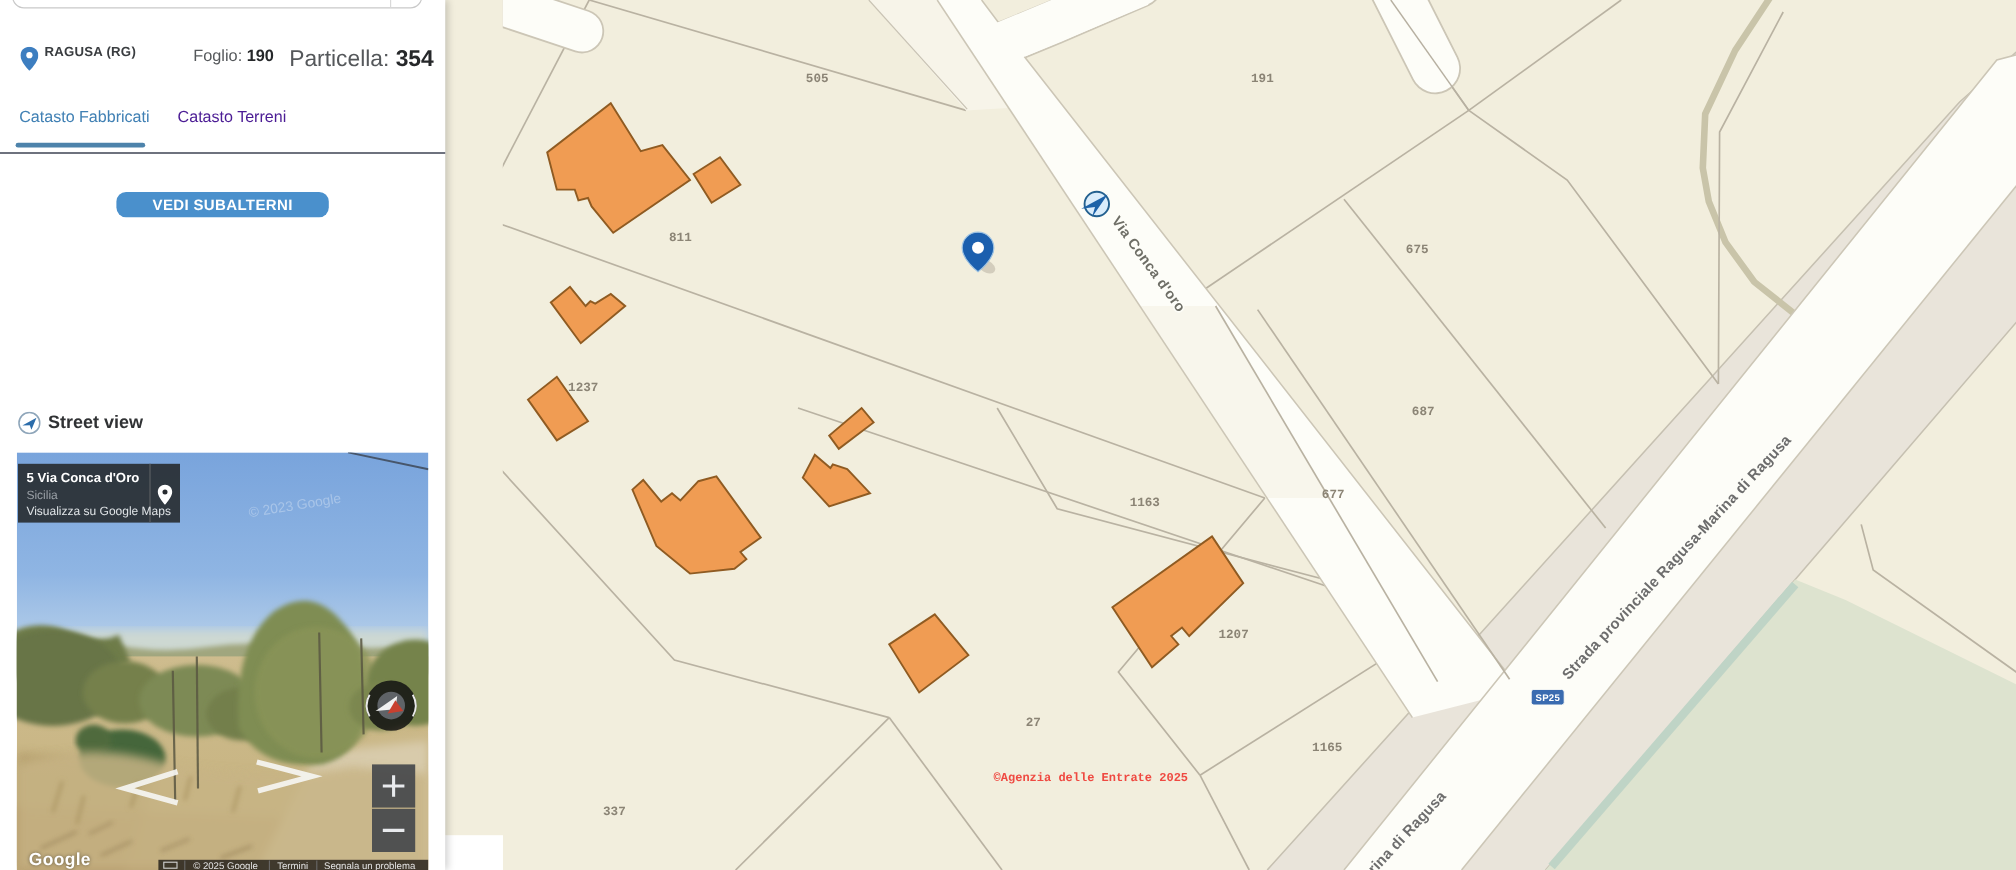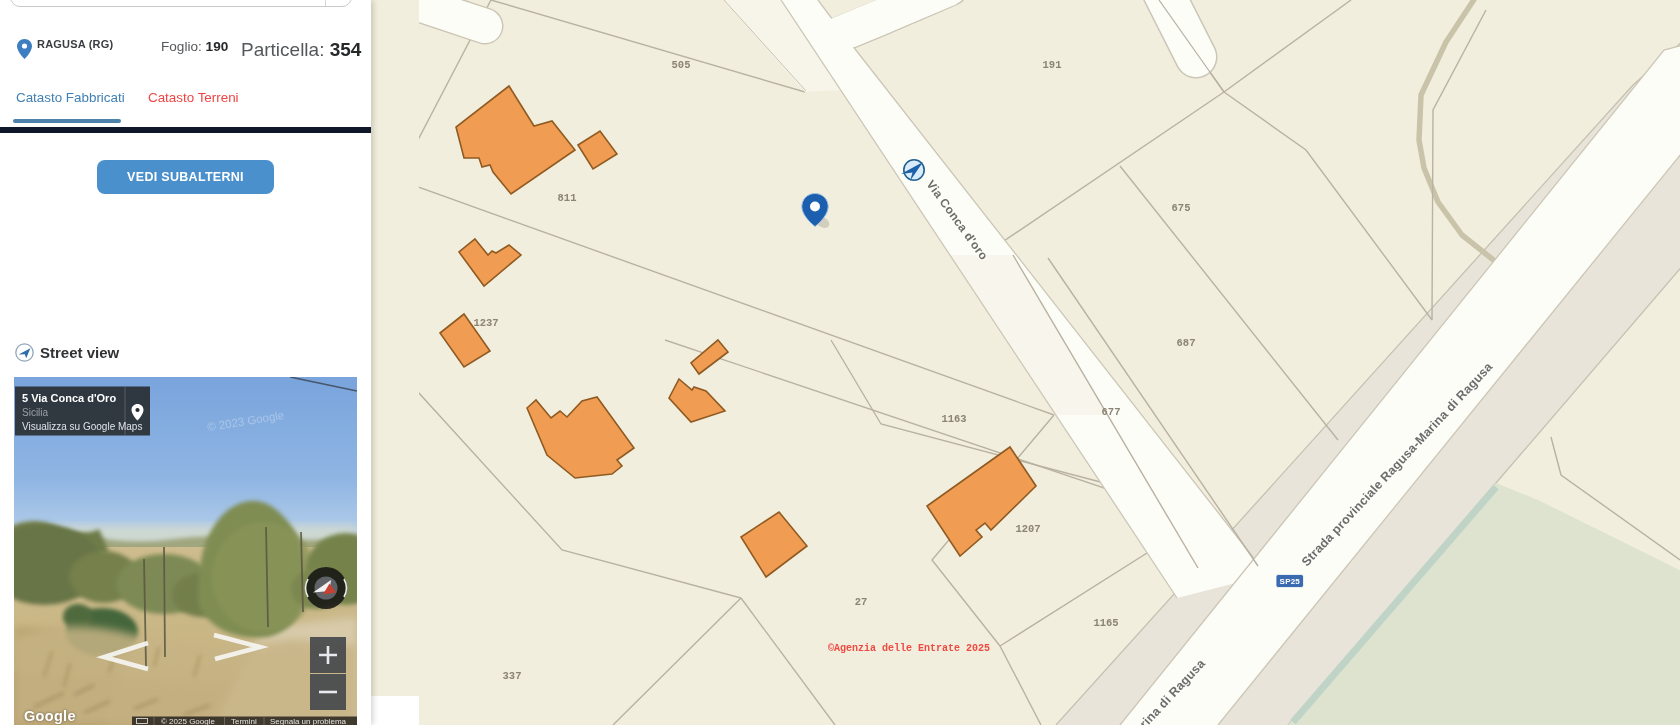--- a/index.html
+++ b/index.html
@@ -9,25 +9,25 @@
   #sidebar{position:absolute;left:0;top:0;width:371px;height:725px;background:#fff;
     box-shadow:2px 0 6px rgba(0,0,0,.18);z-index:5;}
   #searchbox{position:absolute;left:10px;top:-29px;width:340px;height:34px;
     border:1px solid #c9c9c9;border-radius:10px;background:#fff;}
   #searchdiv{position:absolute;right:25px;top:0;height:100%;border-left:1px solid #d9d9d9;}
   #hdr{position:absolute;left:0;top:38px;width:371px;height:24px;}
   #hdrtitle{position:absolute;left:37px;top:0;font-size:11px;font-weight:bold;color:#3a3d40;letter-spacing:.2px;}
   #hdrfoglio{position:absolute;left:161px;top:1px;font-size:13.6px;color:#55585b;}
   #hdrpart{position:absolute;left:241px;top:1px;font-size:19px;color:#55585b;}
   b.dk{color:#26282a;}
-  #tabs{position:absolute;left:0;top:86px;width:371px;height:41px;border-bottom:6px solid #0f172a;}
+  #tabs{position:absolute;left:0;top:86px;width:371px;height:41px;border-bottom:1px solid #0f172a;}
   #tab1{position:absolute;left:16px;top:4px;font-size:13.4px;color:#4080b4;}
-  #tab2{position:absolute;left:148px;top:4px;font-size:13.4px;color:#ef4444;}
+  #tab2{position:absolute;left:148px;top:4px;font-size:13.4px;color:#4c1d95;}
   #tabline{position:absolute;left:13px;top:33px;width:108px;height:4px;border-radius:2px;background:#4d83ab;}
-  #btn{position:absolute;left:97px;top:160px;width:177px;height:34px;border-radius:8px;
+  #btn{position:absolute;left:97px;top:160px;width:177px;height:21px;border-radius:8px;
     background:#4a90cc;color:#fff;font-size:12.5px;font-weight:bold;letter-spacing:.3px;
     display:flex;align-items:center;justify-content:center;}
   #svhead{position:absolute;left:15px;top:343px;width:340px;height:20px;}
   #svtitle{position:absolute;left:25px;top:1px;font-size:15px;font-weight:bold;color:#303234;}
   #photo{position:absolute;left:14px;top:377px;width:343px;height:348px;}
   
   #map{position:absolute;left:371px;top:0;width:1309px;height:696px;background:#f2eedd;padding-left:48px;}
 </style>
 </head>
 <body>

